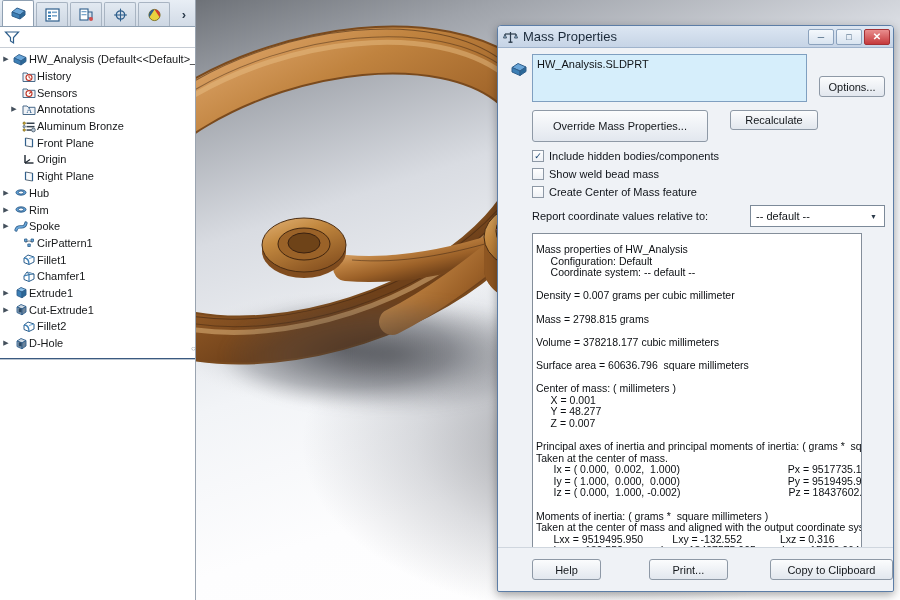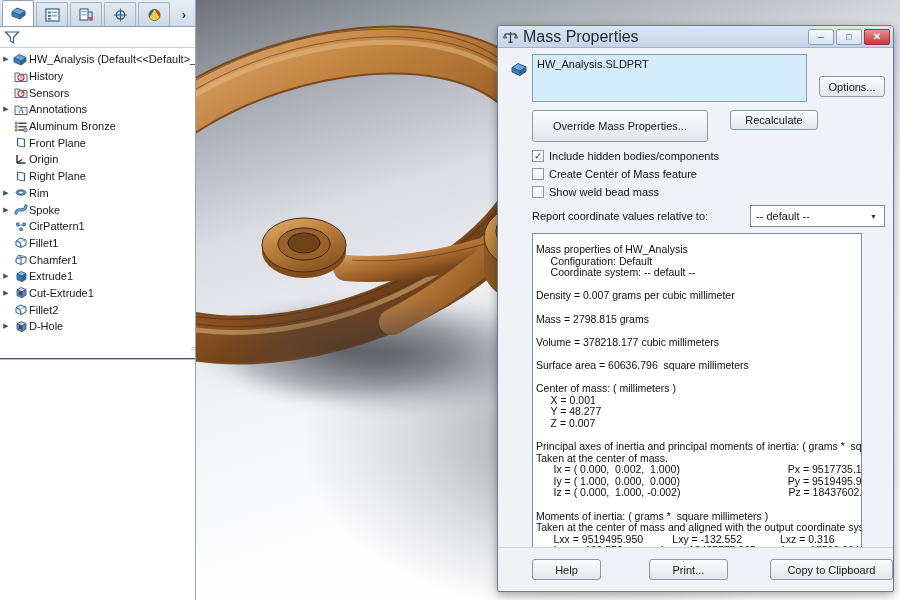--- a/index.html
+++ b/index.html
@@ -71,21 +71,21 @@
     white-space: nowrap;
     font-size: 11px;
     color: #16181a;
   }
   .trow .expander {
     width: 12px; text-align: center; color: #44505c;
     font-size: 7px; flex: 0 0 12px;
   }
   .trow .ticon { width: 17px; flex: 0 0 17px; display: flex; align-items: center; justify-content: center; }
   .trow .tlabel { overflow: hidden; }
-  .indent-1 { padding-left: 0; }
+  .indent-1 { padding-left: 8px; }
   .splitline {
     position: absolute; left: 0; top: 358px; width: 195px; height: 0;
     border-top: 1px solid #3b5a80;
     border-bottom: 1px solid #b9c4d0;
   }
   .panel-grip {
     position: absolute; left: 191px; top: 344px;
     width: 6px; height: 8px; color: #7d8894; font-size: 8px;
   }
 
@@ -100,21 +100,21 @@
   }
   .titlebar {
     height: 22px;
     background: linear-gradient(#dce6f2, #c6d4e6);
     border-bottom: 1px solid #9fb3cc;
     display: flex; align-items: center;
     padding: 0 3px 0 5px;
     border-radius: 3px 3px 0 0;
   }
   .titlebar .tb-title {
-    font-size: 16px; color: #1b2a3a; margin-left: 5px; font-weight: normal;
+    font-size: 13px; color: #1b2a3a; margin-left: 5px; font-weight: normal;
   }
   .wincontrols { margin-left: auto; display: flex; gap: 2px; }
   .wbtn {
     width: 26px; height: 16px;
     border: 1px solid #8ba2bd;
     border-radius: 2px;
     background: linear-gradient(#f4f8fc, #d9e4f0);
     display: flex; align-items: center; justify-content: center;
     color: #30506e; font-size: 9px;
   }
@@ -464,20 +464,30 @@
         <span class="ticon">
           <svg width="14" height="13" viewBox="0 0 14 13">
             <path d="M3.5 2 L10.5 3.2 L10.5 11 L3.5 9.8 Z" fill="#f7f9fb" stroke="#5b6a78" stroke-width="1"></path>
             <line x1="3.5" y1="2" x2="3.5" y2="9.8" stroke="#2f5f8c" stroke-width="1.2"></line>
             <line x1="10.5" y1="3.2" x2="10.5" y2="11" stroke="#2f5f8c" stroke-width="1.2"></line>
           </svg>
         </span>
         <span class="tlabel">Right Plane</span>
       </div>
 
+      <div class="trow">
+        <span class="expander">▶</span>
+        <span class="ticon">
+          <svg width="14" height="13" viewBox="0 0 14 13">
+            <path d="M2 6.5 C2 3, 12 3, 12 6.5 C12 10, 2 10, 2 6.5 Z" fill="#5f9fd4" stroke="#2f5f8c" stroke-width="1"></path>
+            <ellipse cx="7" cy="6.5" rx="2.6" ry="1.6" fill="#ffffff" stroke="#2f5f8c" stroke-width="0.9"></ellipse>
+          </svg>
+        </span>
+        <span class="tlabel">Hub</span>
+      </div>
 
       <div class="trow">
         <span class="expander">▶</span>
         <span class="ticon">
           <svg width="14" height="13" viewBox="0 0 14 13">
             <path d="M2 6.5 C2 3, 12 3, 12 6.5 C12 10, 2 10, 2 6.5 Z" fill="#5f9fd4" stroke="#2f5f8c" stroke-width="1"></path>
             <ellipse cx="7" cy="6.5" rx="2.6" ry="1.6" fill="#ffffff" stroke="#2f5f8c" stroke-width="0.9"></ellipse>
           </svg>
         </span>
         <span class="tlabel">Rim</span>
@@ -628,25 +638,25 @@
         <div class="btn btn-recalc">Recalculate</div>
       </div>
 
       <div class="checks">
         <div class="chkrow">
           <span class="chk">✓</span>
           <span class="lbl">Include hidden bodies/components</span>
         </div>
         <div class="chkrow">
           <span class="chk"></span>
-          <span class="lbl">Create Center of Mass feature</span>
+          <span class="lbl">Show weld bead mass</span>
         </div>
         <div class="chkrow">
           <span class="chk"></span>
-          <span class="lbl">Show weld bead mass</span>
+          <span class="lbl">Create Center of Mass feature</span>
         </div>
       </div>
 
       <div class="coordrow">
         <span class="lbl">Report coordinate values relative to:</span>
         <div class="combo">
           <span>-- default --</span>
           <span class="arrow">▼</span>
         </div>
       </div>

